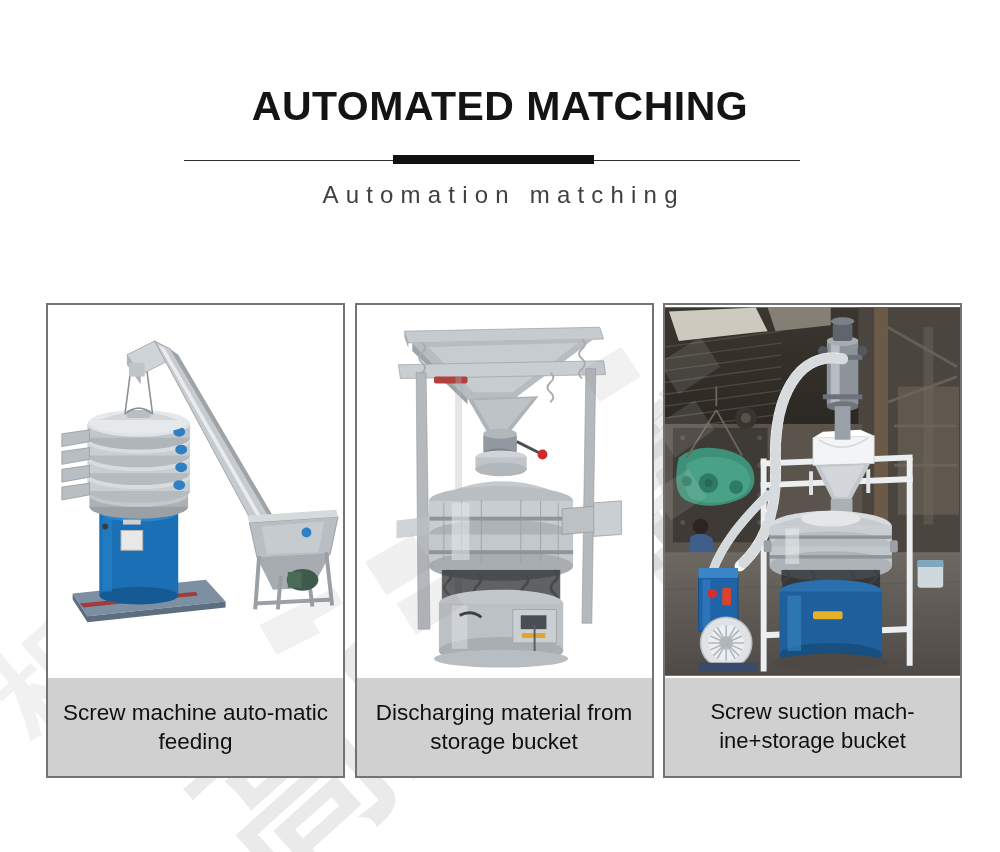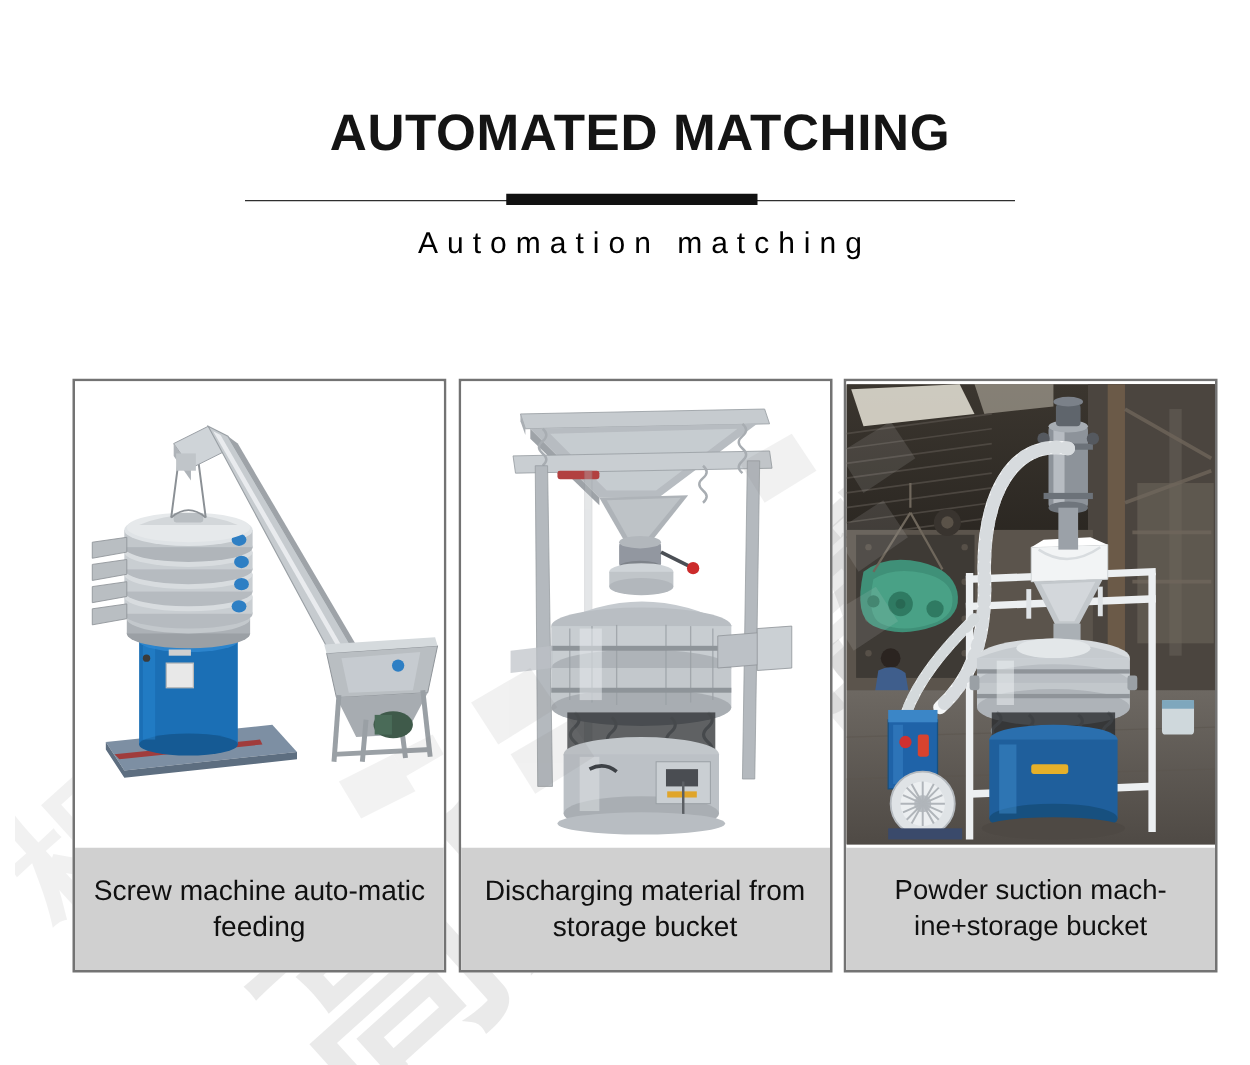--- a/index.html
+++ b/index.html
@@ -15,21 +15,20 @@
     overflow: hidden;
     font-family: "Liberation Sans", "DejaVu Sans", sans-serif;
     -webkit-font-smoothing: antialiased;
   }
 
   
   .page {
     position: absolute;
     inset: 0;
     background: #ffffff;
-    margin-left: 12px;
   }
 
   
   .watermark-layer {
     position: absolute;
     inset: 0;
     pointer-events: none;
     z-index: 5;
     overflow: hidden;
   }
@@ -106,21 +105,21 @@
   }
   .subtitle {
     margin: 0;
     padding-top: 14px;
     text-align: center;
     font-size: 24px;
     line-height: 1.1;
     font-weight: 400;
     letter-spacing: 0.30em;
     text-indent: 0.30em;
-    color: #000000;
+    color: #404040;
     font-family: "Liberation Sans", "DejaVu Sans", sans-serif;
   }
 
   
   .cards {
     position: absolute;
     left: 46px;
     top: 303px;
     width: 916px;
     height: 475px;
@@ -584,21 +583,21 @@
           <rect x="256" y="256" width="26" height="7" fill="#7fa7bd"></rect>
 
           <g opacity="0.13" fill="#d6d6d6">
             <polygon points="-6,56 36,30 56,60 14,88"></polygon>
             <polygon points="-10,120 30,94 50,124 10,152"></polygon>
             <polygon points="-12,186 24,164 42,192 6,216"></polygon>
           </g>
         </svg>
       </div>
       <div class="card-caption">
-        <span>Powder suction mach-ine+storage bucket</span>
+        <span>Screw suction mach-ine+storage bucket</span>
       </div>
     </div>
 
   </div>
 
   <div class="watermark-layer">
     <div class="wm-text wm-a">高欣机械</div>
     <div class="wm-text wm-b">高欣</div>
     <div class="wm-text wm-c">机械</div>
   </div>

